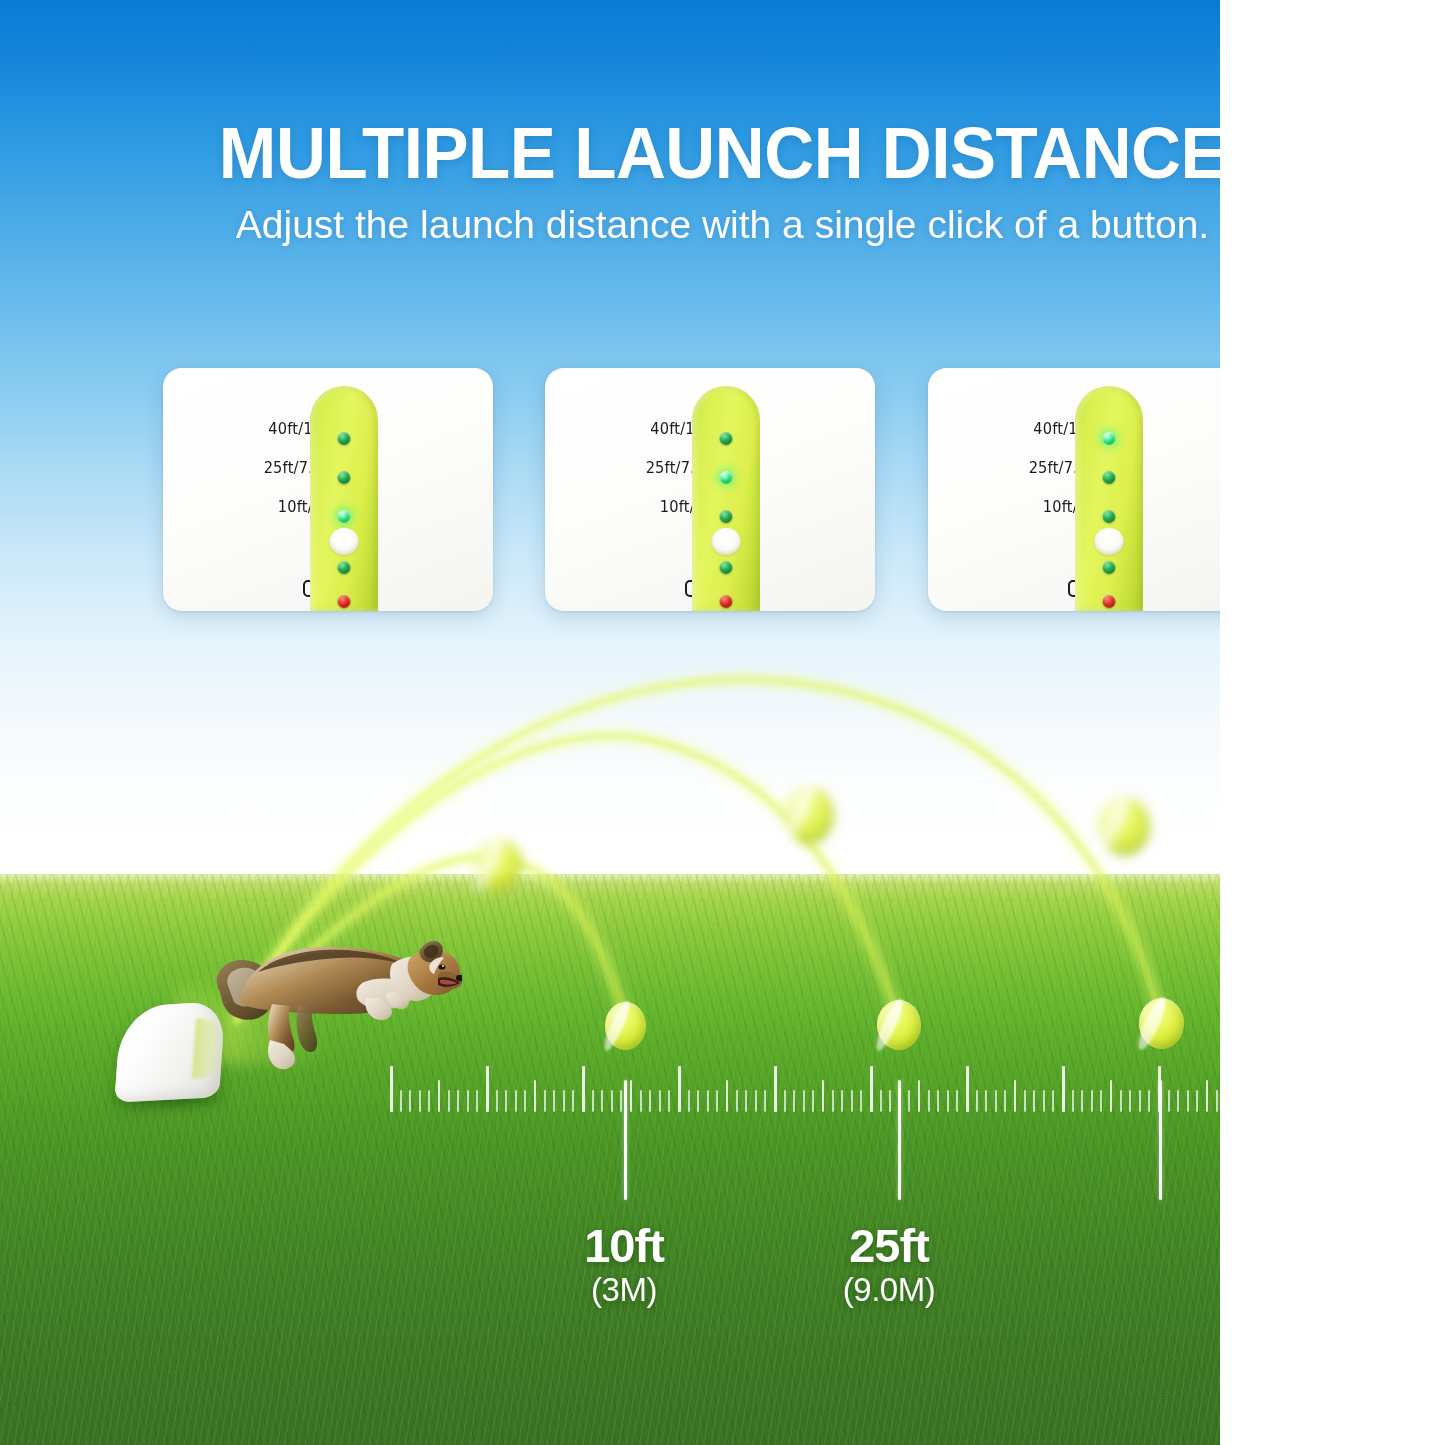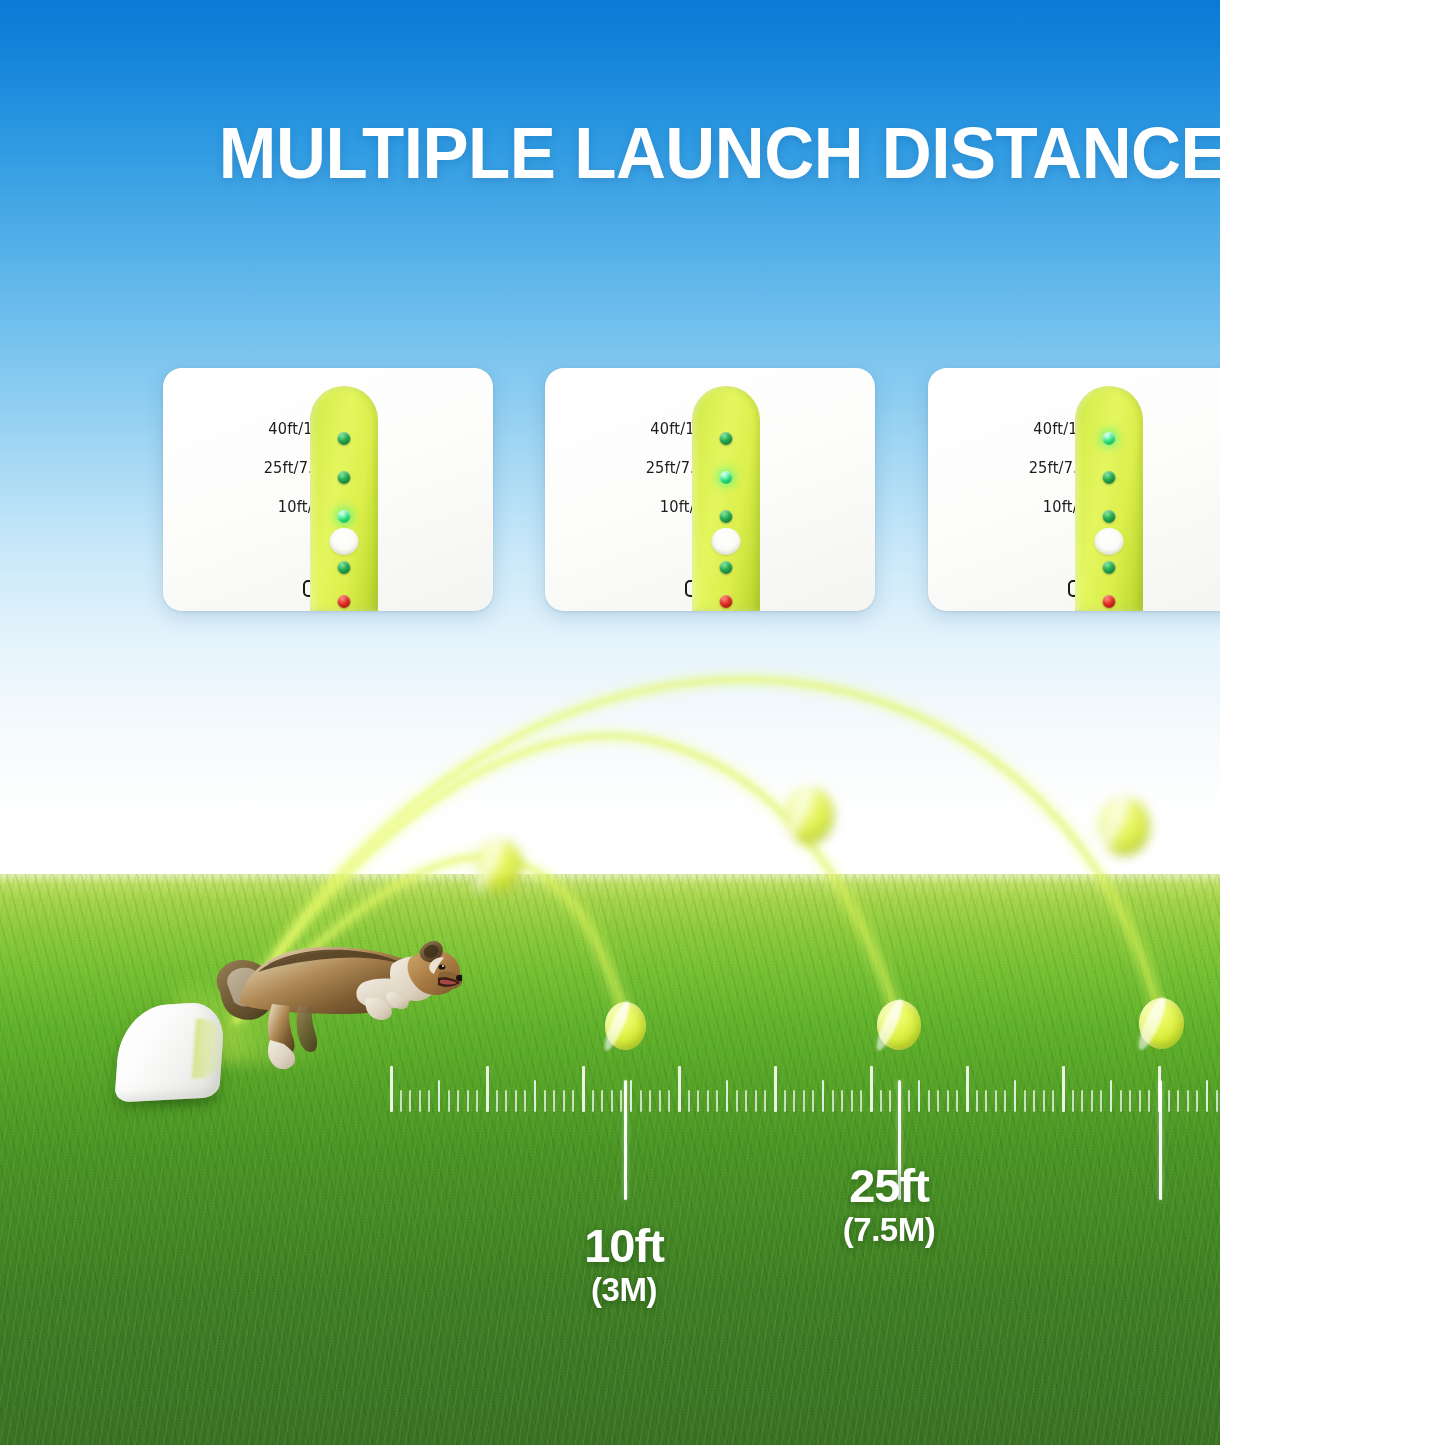--- a/index.html
+++ b/index.html
@@ -260,25 +260,25 @@
   
   .dist {
     position:absolute; text-align:center; color:#ffffff;
     text-shadow:0 2px 7px rgba(15,55,10,0.45);
   }
   .dist .ft {
     font-size:47px; font-weight:bold; letter-spacing:-1px; line-height:1.0;
     display:block;
   }
   .dist .m {
-    font-size:33px; font-weight:700; letter-spacing:-0.5px; line-height:1.25;
+    font-size:33px; font-weight:400; letter-spacing:-0.5px; line-height:1.25;
     display:block;
   }
   #dist-10 { left:524px; top:1222px; width:200px; }
-  #dist-25 { left:789px; top:1162px; width:200px; }
+  #dist-25 { left:789px; top:1222px; width:200px; }
   #dist-40 { left:1060px; top:1222px; width:200px; }
 
   
   .ball {
     position:absolute; border-radius:50%;
     background:
       radial-gradient(circle at 33% 26%, #f5ff9a 0%, #e8f75c 34%, #d8ec3a 62%, #bcd42a 88%, #a3bd22 100%);
     box-shadow:inset -3px -4px 8px rgba(120,145,20,0.35), inset 3px 3px 6px rgba(255,255,255,0.55);
   }
   .ball .seam {
@@ -301,20 +301,21 @@
 </style>
 </head>
 <body>
 
 <div id="stage">
 
   <div class="sky"></div>
   <div class="grass"></div>
 
   <div class="headline">MULTIPLE LAUNCH DISTANCE</div>
+  <div class="subhead">Adjust the launch distance with a single click of a button.</div>
 
   <div class="card" id="card-1">
     <div class="labels">
       <div class="lab l1">40ft/12m</div>
       <div class="lab l2">25ft/7.5m</div>
       <div class="lab l3">10ft/3m</div>
       <div class="lab lon">on</div>
       <div class="batt-icon"></div>
     </div>
     <div class="strip">
@@ -592,16 +593,16 @@
   <div class="dropline" id="drop-10"></div>
   <div class="dropline" id="drop-25"></div>
   <div class="dropline" id="drop-40"></div>
 
   <div class="dist" id="dist-10">
     <span class="ft">10ft</span>
     <span class="m">(3M)</span>
   </div>
   <div class="dist" id="dist-25">
     <span class="ft">25ft</span>
-    <span class="m">(7.5M)</span>
+    <span class="m">(9.0M)</span>
   </div>
 
 </div>
 
 </body></html>

